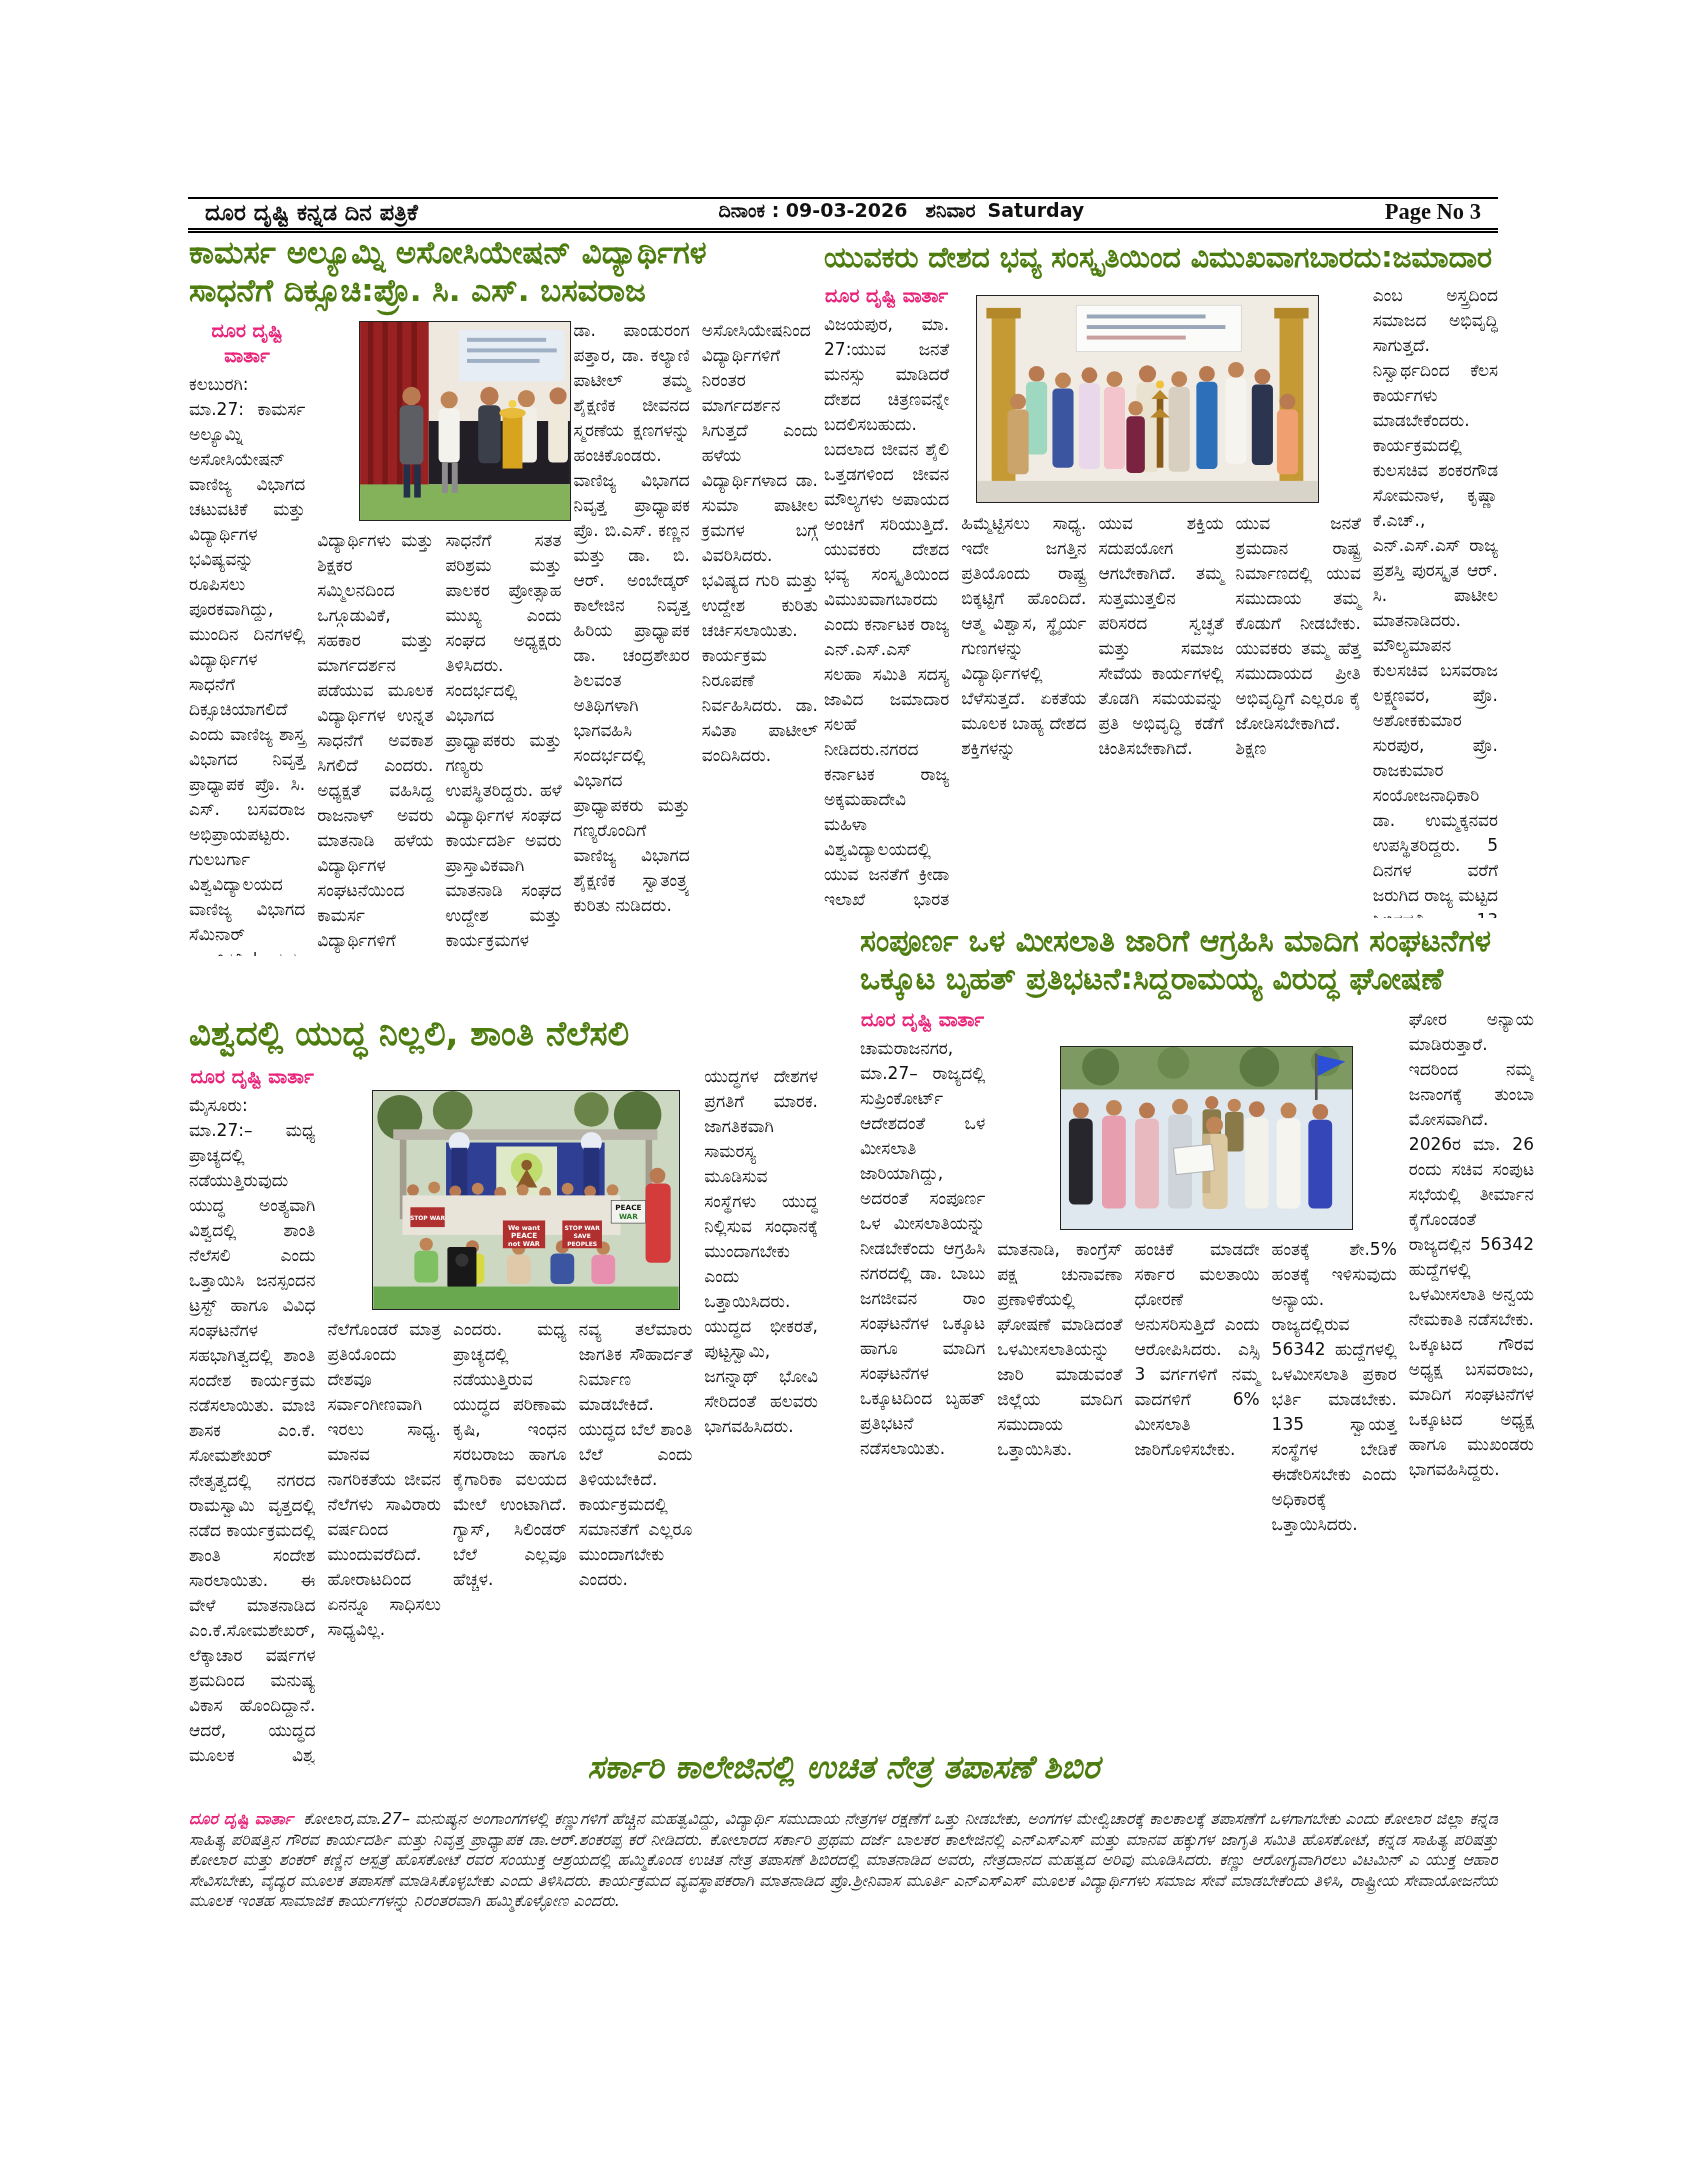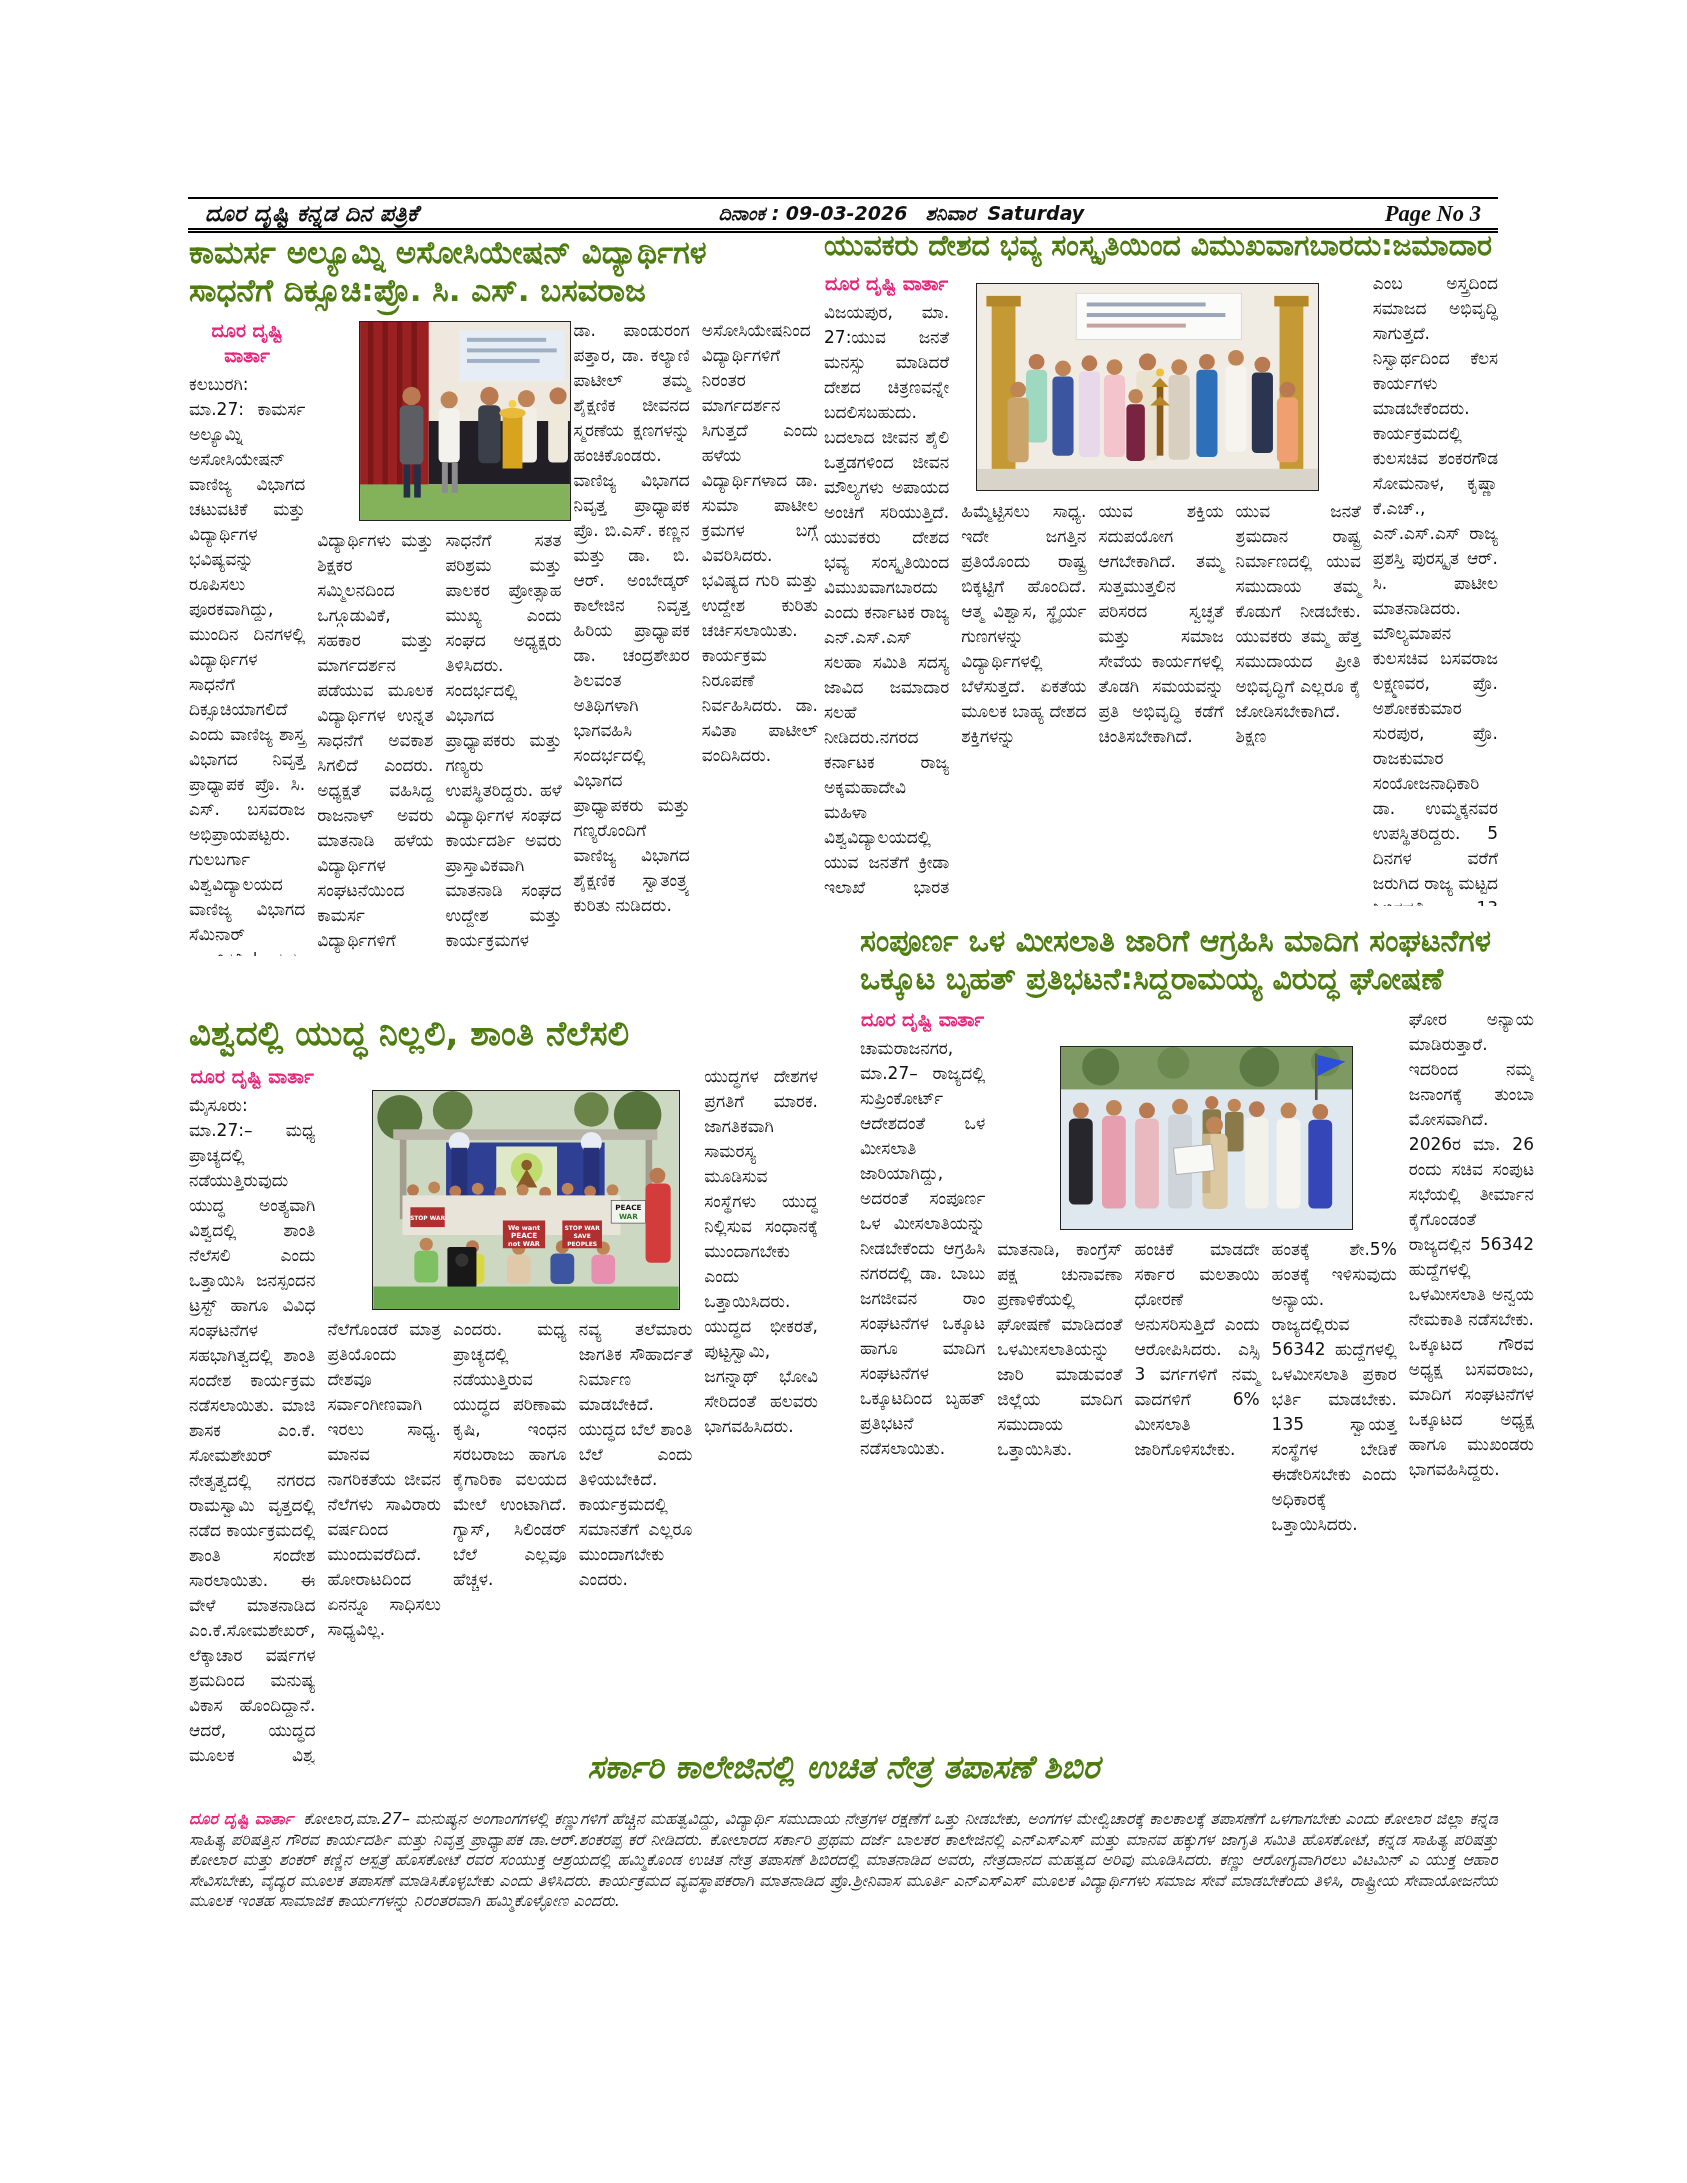--- a/index.html
+++ b/index.html
@@ -1,29 +1,29 @@
 <!DOCTYPE html>
 <html lang="kn" style="font-size:10.6px"><head>
 <meta charset="utf-8">
 <style>
   html,body{margin:0;padding:0;}
   body{width:1687px;height:2183px;background:#fff;position:relative;
        font-family:"DejaVu Sans","Liberation Sans",sans-serif;color:#111;}
   .masthead{position:absolute;left:188px;top:197px;width:1310px;height:36px;
     border-top:2px solid #000;border-bottom:5.3px double #000;
-    display:flex;align-items:center;justify-content:space-between;box-sizing:border-box;padding:0 17px;font-style:italic;}
+    display:flex;align-items:flex-start;justify-content:space-between;box-sizing:border-box;padding:0 17px;}
   .mast-title{font-size:22.5px;font-weight:bold;}
   .mast-mid{font-size:19px;}
   .mast-mid .b{font-weight:bold;}
   .mast-page{font-size:22.5px;font-weight:bold;font-family:"Liberation Serif","DejaVu Serif",serif;}
 
   .article{position:absolute;}
   .hl{font-weight:bold;color:#4d7c0f;}
   .a1 .hl{font-size:31px;line-height:38px;}
-  .a2 .hl{font-size:28.4px;line-height:36px;}
+  .a2 .hl{font-size:28.4px;line-height:36px;margin-top:12px;}
   .a3 .hl{font-size:34px;line-height:44px;margin-top:44px;}
   .a4 .hl{font-size:30px;line-height:38px;}
   .a5 .hl{font-size:32px;line-height:38px;text-align:center;}
 
   .body{position:relative;margin-top:9.3px;overflow:hidden;}
   .cols{display:flex;gap:12px;height:100%;}
   .col{flex:1;text-align:justify;font-size:17px;line-height:25px;}
   .byl{color:#e8257a;font-weight:bold;font-size:19px;text-align:center;margin-bottom:4px;}
   .photo{position:absolute;background:#ddd;outline:1.3px solid #222;}
 

